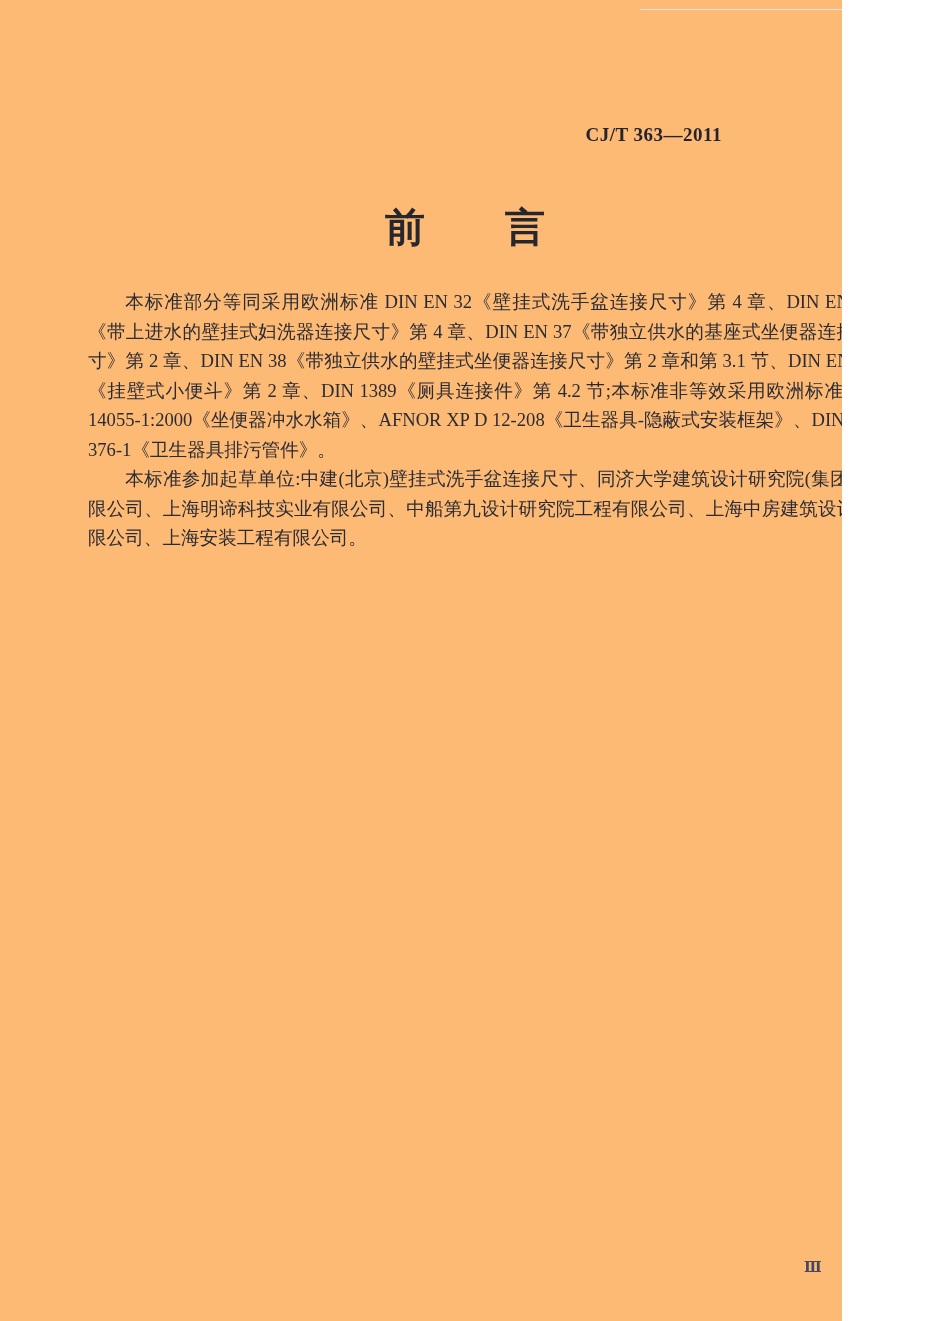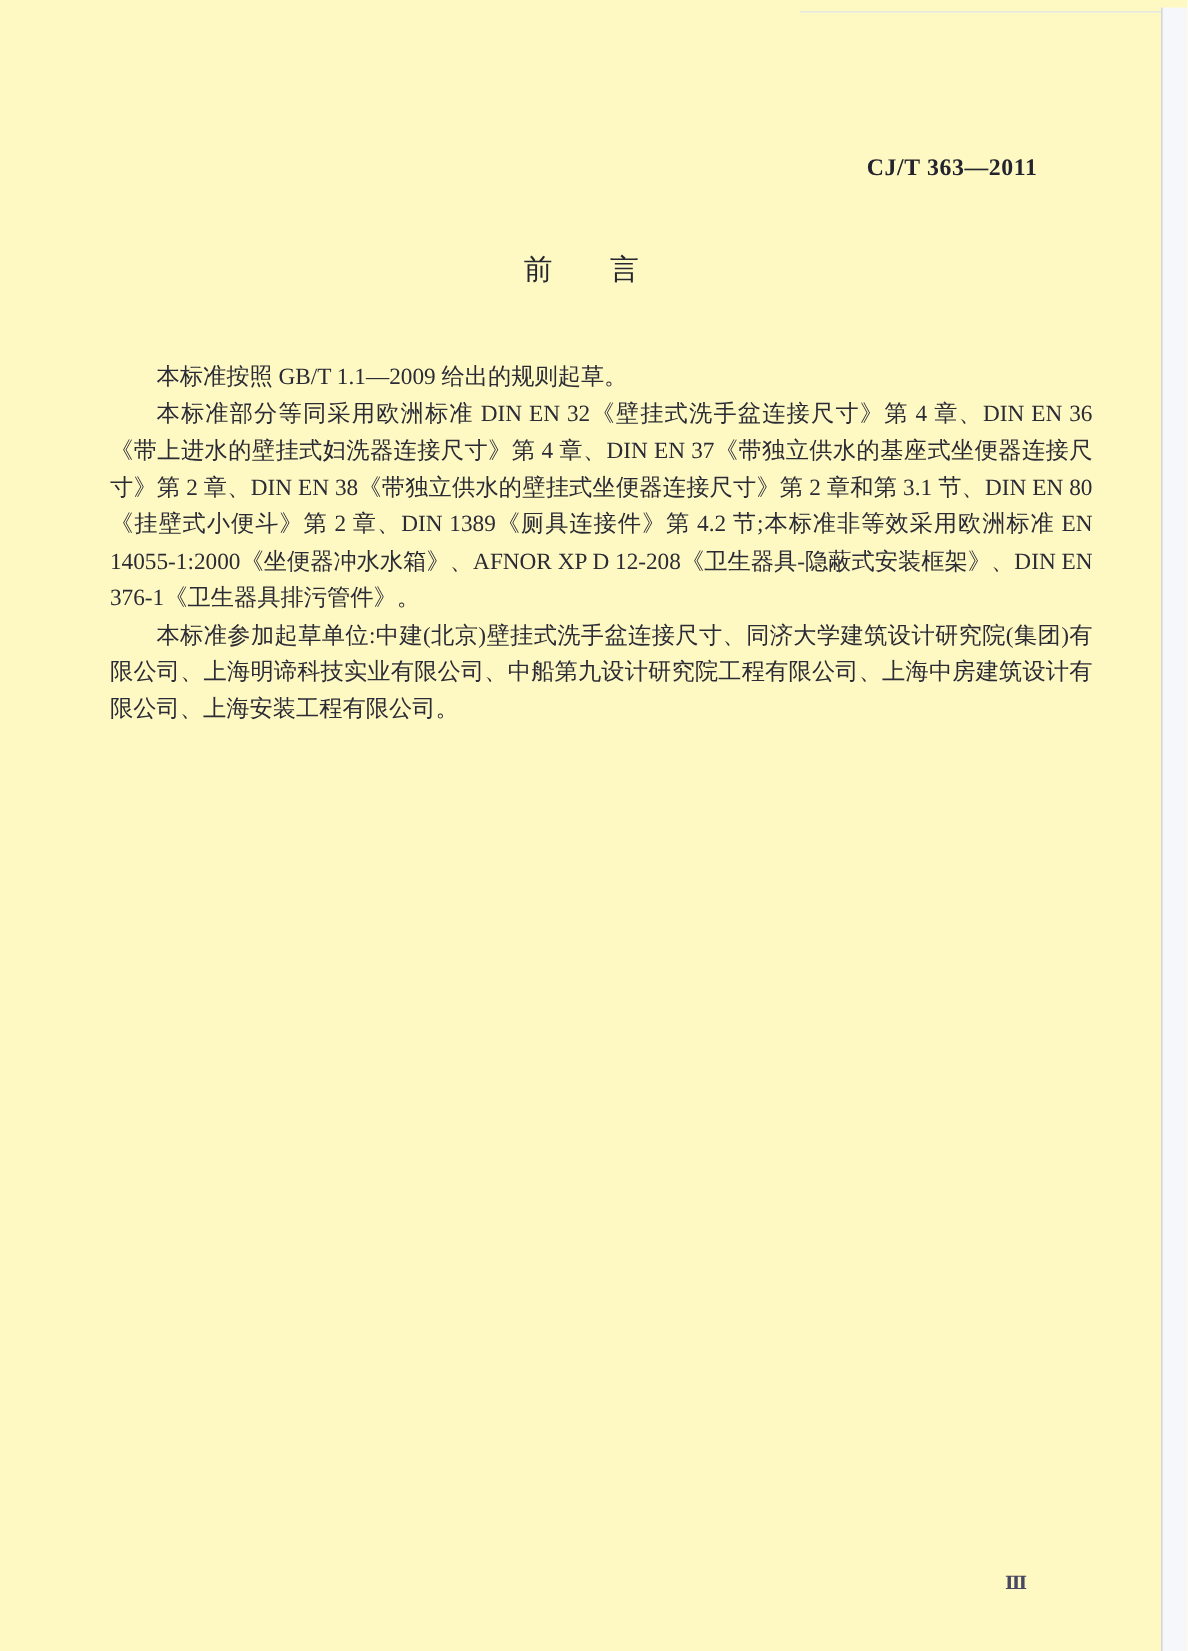--- a/index.html
+++ b/index.html
@@ -2,23 +2,23 @@
 <html><head>
 <meta charset="utf-8">
 <style>
   * { box-sizing: border-box; margin: 0; padding: 0; }
   html, body {
     background: #ffffff;
     font-family: "Liberation Serif", "DejaVu Serif", serif;
   }
   .page {
     position: relative;
-    width: 950px;
+    width: 842px;
     height: 1321px;
-    background: #fef9c3;
+    background: #fdba74;
     overflow: hidden;
   }
   
   .scan-edge-right {
     position: absolute;
     top: 6px;
     left: 929px;
     width: 21px;
     height: 1315px;
     background: #f5f7fa;
@@ -40,22 +40,22 @@
     font-weight: bold;
     letter-spacing: 0.5px;
     color: #24242e;
   }
   .doc-title {
     position: absolute;
     top: 200px;
     left: 0;
     width: 930px;
     text-align: center;
-    font-size: 23px;
-    font-weight: normal;
+    font-size: 40px;
+    font-weight: bold;
     color: #26262e;
   }
   .content {
     position: absolute;
     top: 287px;
     left: 88px;
     width: 786px;
     font-size: 18.6px;
     line-height: 29.5px;
     color: #2b2b35;
@@ -81,20 +81,19 @@
 <div class="page">
 
   <div class="scan-edge-top"></div>
   <div class="scan-edge-right"></div>
 
   <div class="std-number">CJ/T 363—2011</div>
 
   <div class="doc-title">前　　言</div>
 
   <div class="content">
-    <p>本标准按照 GB/T 1.1—2009 给出的规则起草。</p>
     <p>本标准部分等同采用欧洲标准 DIN EN 32《壁挂式洗手盆连接尺寸》第 4 章、DIN EN 36《带上进水的壁挂式妇洗器连接尺寸》第 4 章、DIN EN 37《带独立供水的基座式坐便器连接尺寸》第 2 章、DIN EN 38《带独立供水的壁挂式坐便器连接尺寸》第 2 章和第 3.1 节、DIN EN 80《挂壁式小便斗》第 2 章、DIN 1389《厕具连接件》第 4.2 节;本标准非等效采用欧洲标准 EN 14055-1:2000《坐便器冲水水箱》、AFNOR XP D 12-208《卫生器具-隐蔽式安装框架》、DIN EN 376-1《卫生器具排污管件》。</p>
     <p>本标准参加起草单位:中建(北京)壁挂式洗手盆连接尺寸、同济大学建筑设计研究院(集团)有限公司、上海明谛科技实业有限公司、中船第九设计研究院工程有限公司、上海中房建筑设计有限公司、上海安装工程有限公司。</p>
   </div>
 
   <div class="page-number">Ⅲ</div>
 
 </div>
 
 </body></html>

